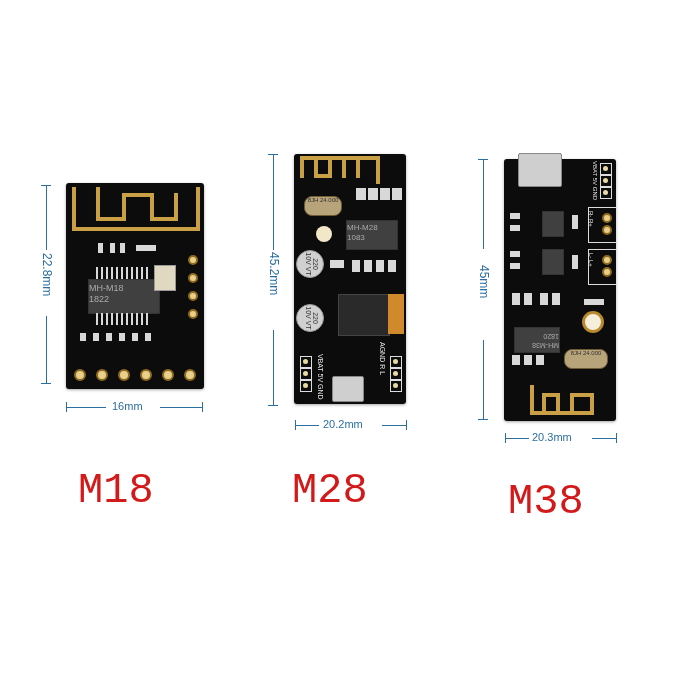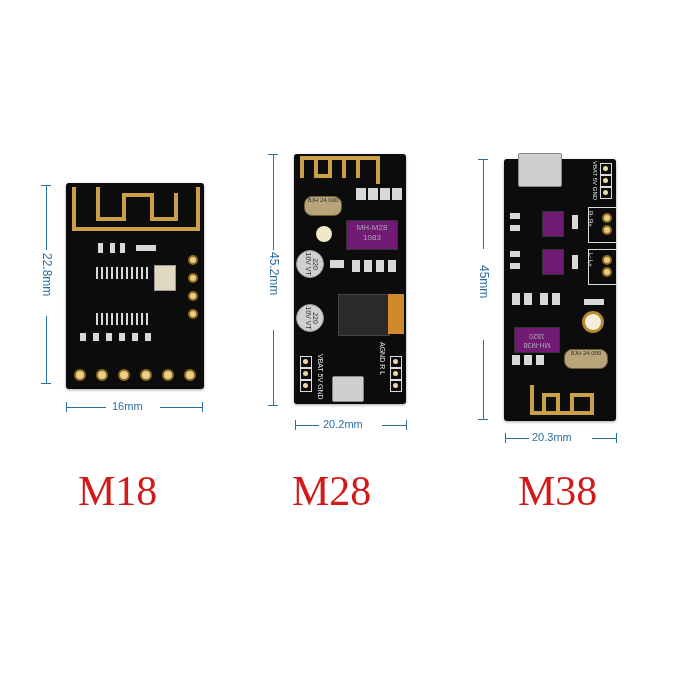--- a/index.html
+++ b/index.html
@@ -3,34 +3,34 @@
   <meta charset="utf-8">
   <style>
     html, body { margin: 0; padding: 0; }
     body { width: 700px; height: 700px; background: #ffffff; position: relative; overflow: hidden; font-family: "Liberation Sans", sans-serif; }
     .abs { position: absolute; }
     .board { position: absolute; background: #0c0c0c; border-radius: 3px; box-shadow: 0 1px 3px rgba(0,0,0,0.35); }
     .gold { background: #c9a046; }
     .pad { position: absolute; width: 10px; height: 10px; border-radius: 50%; background: #e8cf8a; border: 2px solid #8f6a1e; box-sizing: border-box; }
     .sqpad { position: absolute; width: 12px; height: 12px; border: 1.5px solid #ddd; box-sizing: border-box; background: #0c0c0c; }
     .sqpad::after { content: ""; position: absolute; left: 2px; top: 2px; width: 5px; height: 5px; border-radius: 50%; background: #e8d9a0; }
-    .chip { position: absolute; background: #701a75; border: 1px solid #333; color: #aaa; font-size: 9px; text-align: center; line-height: 11px; font-family: "Liberation Sans", sans-serif; }
+    .chip { position: absolute; background: #404040; border: 1px solid #333; color: #aaa; font-size: 9px; line-height: 11px; font-family: "Liberation Sans", sans-serif; }
     .pin { position: absolute; width: 2px; background: #d9d9d9; }
     .smd { position: absolute; background: #d8d8d8; }
     .cap { position: absolute; border-radius: 50%; background: #d0d0d0; border: 1px solid #999; color: #333; font-size: 7px; text-align: center; box-sizing: border-box; }
     .crystal { position: absolute; background: #b8a47a; border: 1px solid #6d5b34; border-radius: 8px; color: #333; font-size: 6px; text-align: center; line-height: 7px; }
     .usb { position: absolute; background: #cfcfcf; border: 1px solid #888; border-radius: 2px; }
     .silk { position: absolute; color: #e8e8e8; font-size: 8px; white-space: nowrap; }
     .dim { position: absolute; color: #2a6fa0; font-size: 11px; }
     .vline { position: absolute; width: 1px; background: #2a6fa0; }
     .hline { position: absolute; height: 1px; background: #2a6fa0; }
     .tick-h { position: absolute; height: 1px; width: 10px; background: #2a6fa0; }
     .tick-v { position: absolute; width: 1px; height: 10px; background: #2a6fa0; }
     .vtext { position: absolute; color: #2a6fa0; font-size: 12px; transform: rotate(90deg); transform-origin: left top; white-space: nowrap; }
-    .model { position: absolute; color: #d21a1a; font-family: Liberation Serif, serif; font-size: 42px; font-weight: normal; letter-spacing: 0px; }
+    .model { position: absolute; color: #d21a1a; font-family: Liberation Mono, monospace; font-size: 42px; font-weight: normal; letter-spacing: 0px; }
     .antenna { position: absolute; border: 4px solid #c9a046; box-sizing: border-box; }
   </style>
 </head>
 <body>
 
 <div>
 
   <div class="tick-h" style="left:41px; top:185px;"></div>
   <div class="vline" style="left:46px; top:185px; height:65px;"></div>
   <div class="vline" style="left:46px; top:316px; height:67px;"></div>
@@ -53,20 +53,24 @@
     <div class="pin" style="left:40px; top:84px; height:12px;"></div>
       <div class="pin" style="left:45px; top:84px; height:12px;"></div>
     <div class="pin" style="left:50px; top:84px; height:12px;"></div>
       <div class="pin" style="left:55px; top:84px; height:12px;"></div>
     <div class="pin" style="left:60px; top:84px; height:12px;"></div>
       <div class="pin" style="left:65px; top:84px; height:12px;"></div>
     <div class="pin" style="left:70px; top:84px; height:12px;"></div>
       <div class="pin" style="left:75px; top:84px; height:12px;"></div>
     <div class="pin" style="left:80px; top:84px; height:12px;"></div>
 
+    <div class="chip" style="left:22px; top:96px; width:70px; height:30px; padding-top:3px;">
+      <div>MH-M18</div>
+      <div>1822</div>
+    </div>
 
     <div class="pin" style="left:30px; top:130px; height:12px;"></div>
       <div class="pin" style="left:35px; top:130px; height:12px;"></div>
     <div class="pin" style="left:40px; top:130px; height:12px;"></div>
       <div class="pin" style="left:45px; top:130px; height:12px;"></div>
     <div class="pin" style="left:50px; top:130px; height:12px;"></div>
       <div class="pin" style="left:55px; top:130px; height:12px;"></div>
     <div class="pin" style="left:60px; top:130px; height:12px;"></div>
       <div class="pin" style="left:65px; top:130px; height:12px;"></div>
     <div class="pin" style="left:70px; top:130px; height:12px;"></div>
@@ -234,14 +238,14 @@
     <div class="abs gold" style="left:66px; top:234px; width:20px; height:4px;"></div>
     <div class="abs gold" style="left:86px; top:234px; width:4px; height:22px;"></div>
   </div>
 
   <div class="tick-v" style="left:505px; top:433px;"></div>
   <div class="hline" style="left:505px; top:438px; width:24px;"></div>
   <div class="dim" style="left:532px; top:431px;">20.3mm</div>
   <div class="hline" style="left:592px; top:438px; width:24px;"></div>
   <div class="tick-v" style="left:616px; top:433px;"></div>
 
-  <div class="model" style="left:508px; top:467px;margin-left:10px;">M38</div>
+  <div class="model" style="left:508px; top:478px;">M38</div>
 </div>
 
 </body></html>

